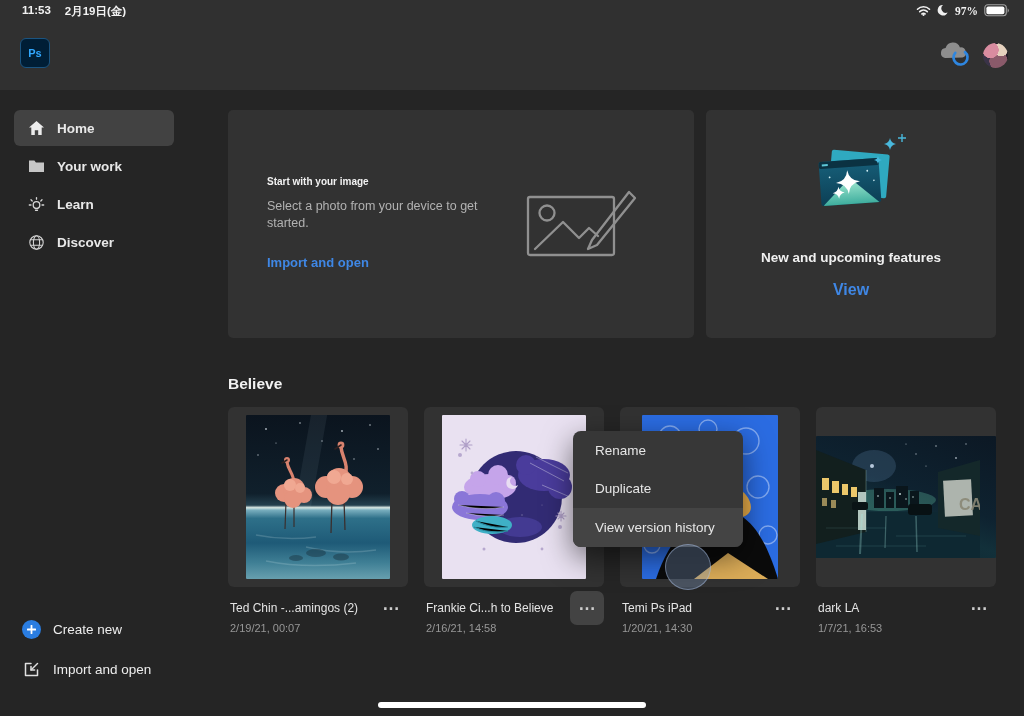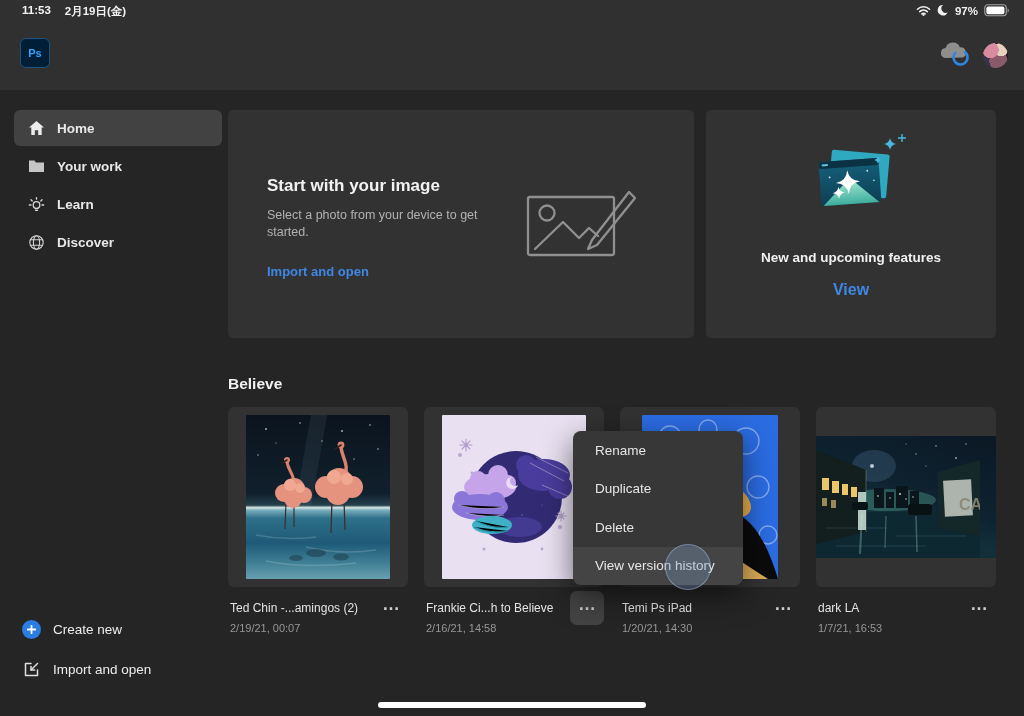--- a/index.html
+++ b/index.html
@@ -4,43 +4,43 @@
 <style>
   html,body{margin:0;padding:0;background:#000;}
   .screen{position:relative;width:1024px;height:716px;background:#252525;overflow:hidden;
           font-family:"Liberation Sans",sans-serif;color:#ececec;}
 
   
   .header{position:absolute;top:0;left:0;right:0;height:90px;background:#303030;}
   .statusbar{position:absolute;top:0;left:0;right:0;height:22px;display:flex;align-items:center;
              justify-content:space-between;padding:0 12px;font-size:11.5px;font-weight:bold;color:#f2f2f2;}
   .status-left{display:flex;gap:14px;margin-left:10px;}
-  .status-right{display:flex;align-items:center;gap:6px;margin-right:2px;}
+  .status-right{display:flex;align-items:center;gap:6px;margin-right:2px;font-family:Liberation Serif, serif;}
   .ps-logo{position:absolute;top:38px;left:20px;width:30px;height:30px;background:#001e36;
            border:1.5px solid #1b5480;border-radius:6px;color:#31a8ff;font-weight:bold;font-size:11px;
            display:flex;align-items:center;justify-content:center;box-sizing:border-box;}
   .header-right{position:absolute;top:40px;right:16px;display:flex;align-items:center;gap:9px;}
   .avatar{width:25px;height:25px;border-radius:50%;
      background:
       radial-gradient(circle at 30% 28%, #d98ca0 0 32%, transparent 33%),
       radial-gradient(circle at 72% 26%, #e6d2bf 0 26%, transparent 27%),
       radial-gradient(circle at 62% 72%, #8a5a6a 0 38%, transparent 39%),
       radial-gradient(circle at 22% 75%, #3a3348 0 40%, transparent 41%), #221c28;}
 
   
-  .nav-item{position:absolute;left:14px;width:208px;height:36px;border-radius:6px;display:flex;
+  .nav-item{position:absolute;left:14px;width:160px;height:36px;border-radius:6px;display:flex;
             align-items:center;gap:12px;padding-left:14px;box-sizing:border-box;font-size:13.5px;
             font-weight:bold;color:#e8e8e8;}
   .nav-item.selected{background:#424242;}
   .nav-icon{width:17px;height:17px;display:flex;align-items:center;justify-content:center;flex:0 0 17px;}
 
   
   .start-card{position:absolute;left:228px;top:110px;width:466px;height:228px;background:#323232;border-radius:5px;}
   .start-content{position:absolute;left:39px;top:66px;width:222px;}
-  .start-title{font-size:17px;font-weight:bold;color:#f2f2f2;margin:0 0 11px 0;}
+  .start-title{font-size:10px;font-weight:bold;color:#f2f2f2;margin:0 0 11px 0;}
   .start-desc{font-size:12.5px;line-height:1.38;color:#b2b2b2;margin:0 0 20px 0;}
   .start-link{font-size:13px;font-weight:bold;color:#3f87e5;cursor:pointer;}
   .start-illustration{position:absolute;left:298px;top:80px;}
 
   .features-card{position:absolute;left:706px;top:110px;width:290px;height:228px;background:#323232;border-radius:5px;}
   .feat-illustration{position:absolute;left:50%;top:22px;transform:translateX(-50%);}
   .feat-title{position:absolute;left:0;right:0;top:140px;text-align:center;font-size:13.5px;font-weight:bold;color:#f0f0f0;}
   .feat-link{position:absolute;left:0;right:0;top:171px;text-align:center;font-size:16px;font-weight:bold;color:#3f87e5;cursor:pointer;}
 
   
@@ -438,21 +438,20 @@
 
   <span class="recent-name" style="left:818px">dark LA</span>
   <span class="recent-date" style="left:818px">1/7/21, 16:53</span>
   <div class="more-btn" style="left:962px">
       <span>⋯</span>
     </div>
 
   <div class="context-menu">
     <div class="menu-item">Rename</div>
     <div class="menu-item">Duplicate</div>
-    <div class="menu-item">Delete</div>
     <div class="menu-item active">View version history</div>
     <div class="touch-ripple"></div>
   </div>
 
   <div class="footer-action" style="top:620px">
     <span class="plus-circle">
       <svg width="9" height="9" viewBox="0 0 9 9" stroke="#ffffff" stroke-width="1.8" stroke-linecap="round">
           <path d="M4.5,0.7 V8.3 M0.7,4.5 H8.3"></path>
         </svg>
     </span>

